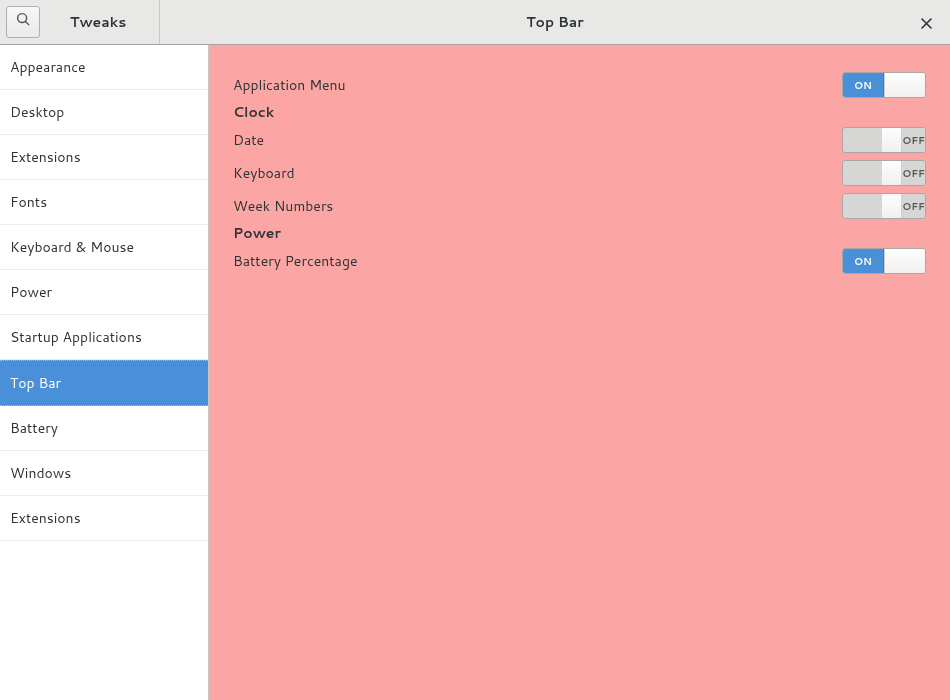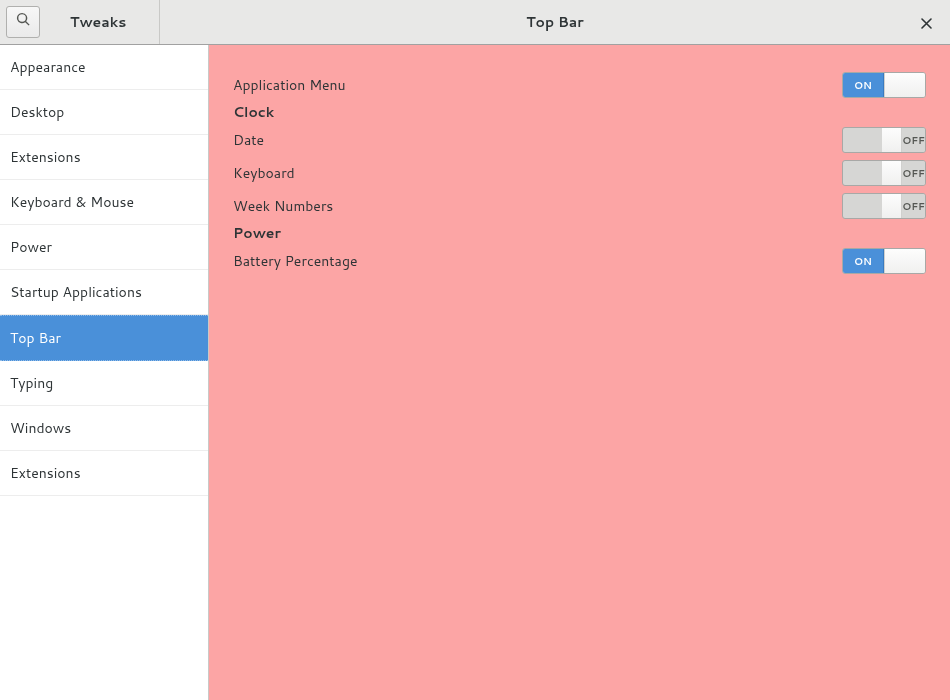--- a/index.html
+++ b/index.html
@@ -163,25 +163,26 @@
         </span>
       </div>
     </div>
   </div>
 
   <div class="body">
     <div class="sidebar" id="sidebar">
         <div class="sidebar-item"><span>Appearance</span></div>
         <div class="sidebar-item"><span>Desktop</span></div>
         <div class="sidebar-item"><span>Extensions</span></div>
+        <div class="sidebar-item"><span>Fonts</span></div>
         <div class="sidebar-item"><span>Keyboard &amp; Mouse</span></div>
         <div class="sidebar-item"><span>Power</span></div>
         <div class="sidebar-item"><span>Startup Applications</span></div>
         <div class="sidebar-item active"><span>Top Bar</span></div>
-        <div class="sidebar-item"><span>Typing</span></div>
+        <div class="sidebar-item"><span>Battery</span></div>
         <div class="sidebar-item"><span>Windows</span></div>
         <div class="sidebar-item"><span>Extensions</span></div>
       </div>
 
     <div class="content">
 
       <div class="row">
         <span class="row-label">Application Menu</span>
         <div class="switch on">
           <div class="switch-half switch-label">ON</div>

